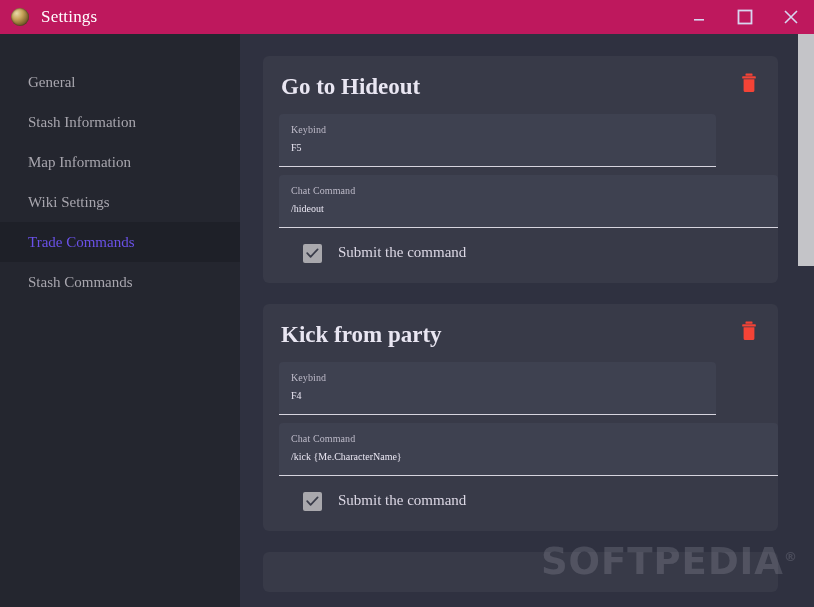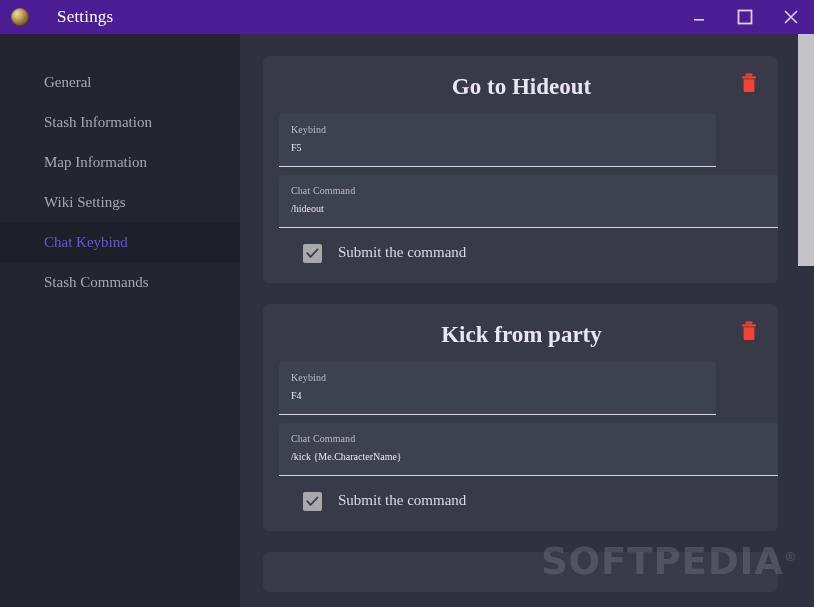--- a/index.html
+++ b/index.html
@@ -18,24 +18,23 @@
     height: 607px;
     overflow: hidden;
   }
 
   
   .titlebar {
     position: absolute;
     top: 0; left: 0;
     width: 814px;
     height: 34px;
-    background: #4c1d95;
-    display: flex;
-    align-items: center;
-    gap: 16px;
+    background: #be185d;
+    display: flex;
+    align-items: center;
   }
   .app-icon {
     width: 18px; height: 18px;
     margin-left: 11px;
     border-radius: 50%;
     background:
       radial-gradient(circle at 32% 30%, #e8d9a8 0%, #c9a65c 32%, #8a6b32 62%, #4a3a1c 100%);
     box-shadow: inset 0 0 2px #2b2111;
     flex: 0 0 auto;
   }
@@ -75,21 +74,21 @@
     position: absolute;
     top: 0; left: 0;
     width: 240px;
     height: 573px;
     background: #24262f;
   }
   .nav-item {
     height: 40px;
     display: flex;
     align-items: center;
-    padding-left: 44px;
+    padding-left: 28px;
     color: #a8a6ae;
     font-family: "Liberation Serif", serif;
     font-size: 15px;
     white-space: nowrap;
   }
   .nav-item.active {
     background: #1e2028;
     color: #6a51e8;
   }
   .nav-spacer { height: 28px; }
@@ -119,21 +118,20 @@
     padding: 16px 16px 20px 16px;
   }
 
   .card-title {
     color: #e9e6f2;
     font-family: "Liberation Serif", serif;
     font-size: 23px;
     line-height: 30px;
     margin: 0 0 12px 2px;
     white-space: nowrap;
-    text-align: center;
   }
 
   .trash-btn {
     position: absolute;
     top: 17px;
     right: 20px;
     width: 18px;
     height: 22px;
   }
   .trash-btn svg { display: block; }
@@ -268,21 +266,21 @@
       <div class="nav-item">
         <span>Stash Information</span>
       </div>
       <div class="nav-item">
         <span>Map Information</span>
       </div>
       <div class="nav-item">
         <span>Wiki Settings</span>
       </div>
       <div class="nav-item active">
-        <span>Chat Keybind</span>
+        <span>Trade Commands</span>
       </div>
       <div class="nav-item">
         <span>Stash Commands</span>
       </div>
     </nav>
 
     <main class="content">
 
       <div class="cards">
 

